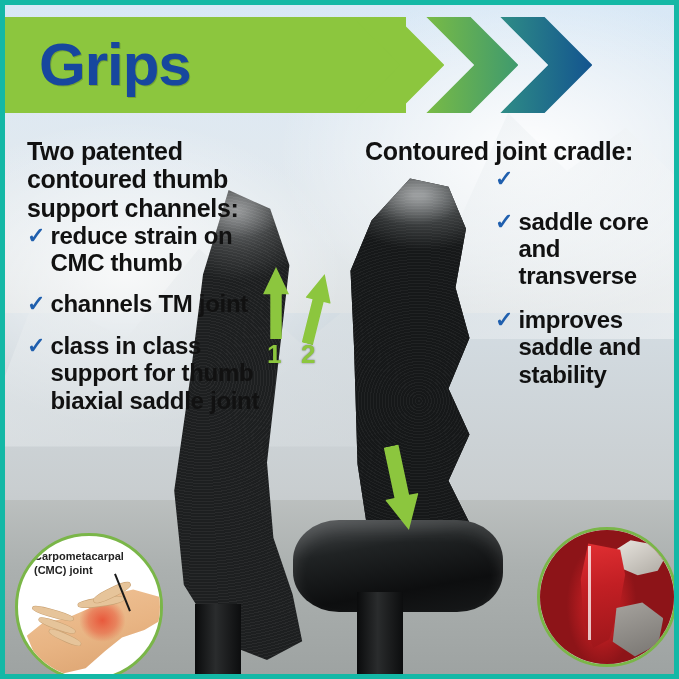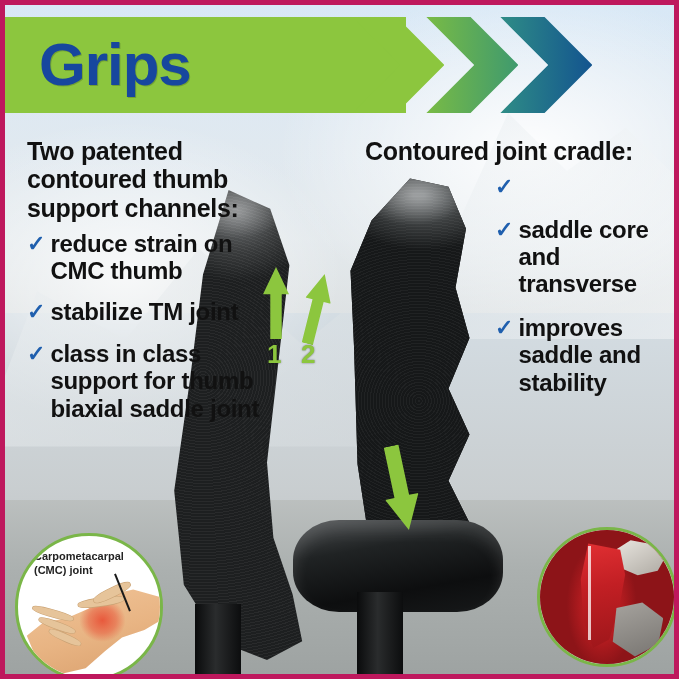--- a/index.html
+++ b/index.html
@@ -5,21 +5,21 @@
   * { box-sizing: border-box; margin: 0; padding: 0; }
   html, body {
     width: 679px; height: 679px;
     font-family: "Liberation Sans", sans-serif;
     background: #ffffff;
     overflow: hidden;
   }
   #frame {
     position: relative;
     width: 679px; height: 679px;
-    border: 5px solid #be185d;
+    border: 5px solid #14b8a6;
     background: #cfe0ef;
     overflow: hidden;
   }
   
   .bg-sky {
     position: absolute; left:0; top:0; width:100%; height:46%;
     background: linear-gradient(180deg,#d8e8f6 0%, #dfeaf4 45%, #e9eef1 100%);
   }
   .bg-mtn {
     position: absolute; left:0; top:0; width:100%; height:100%;
@@ -122,21 +122,21 @@
     line-height:1; text-shadow:0 0 2px rgba(0,0,0,.5);
   }
   .n1 { left:262px; top:336px; }
   .n2 { left:296px; top:336px; }
   
   .col { position:absolute; color:#111; }
   .col-left  { left:22px; top:132px; width:250px; }
   .col-right { left:360px; top:132px; width:300px; }
   .col-head {
     font-size:25px; font-weight:bold; line-height:1.13;
-    letter-spacing:-.3px; margin-bottom:8px;
+    letter-spacing:-.3px; margin-bottom:0;
   }
   .bullets { list-style:none; }
   .bullet {
     display:flex; align-items:flex-start; gap:5px;
     margin-bottom:14px;
   }
   .check {
     color:#1f5fae; font-size:22px; font-weight:bold; line-height:1.16;
     flex:0 0 auto; margin-top:1px;
   }
@@ -236,21 +236,21 @@
 
   <div class="col col-left">
     <div class="col-head">Two patented contoured thumb support channels:</div>
     <div class="bullets">
       <div class="bullet">
         <span class="check">✓</span>
         <span class="btext">reduce strain on CMC thumb</span>
       </div>
       <div class="bullet">
         <span class="check">✓</span>
-        <span class="btext">stabilize TM joint</span>
+        <span class="btext">channels TM joint</span>
       </div>
       <div class="bullet">
         <span class="check">✓</span>
         <span class="btext">class in class support for thumb biaxial saddle joint</span>
       </div>
     </div>
   </div>
 
   <div class="col col-right">
     <div class="col-head">Contoured joint cradle:</div>

